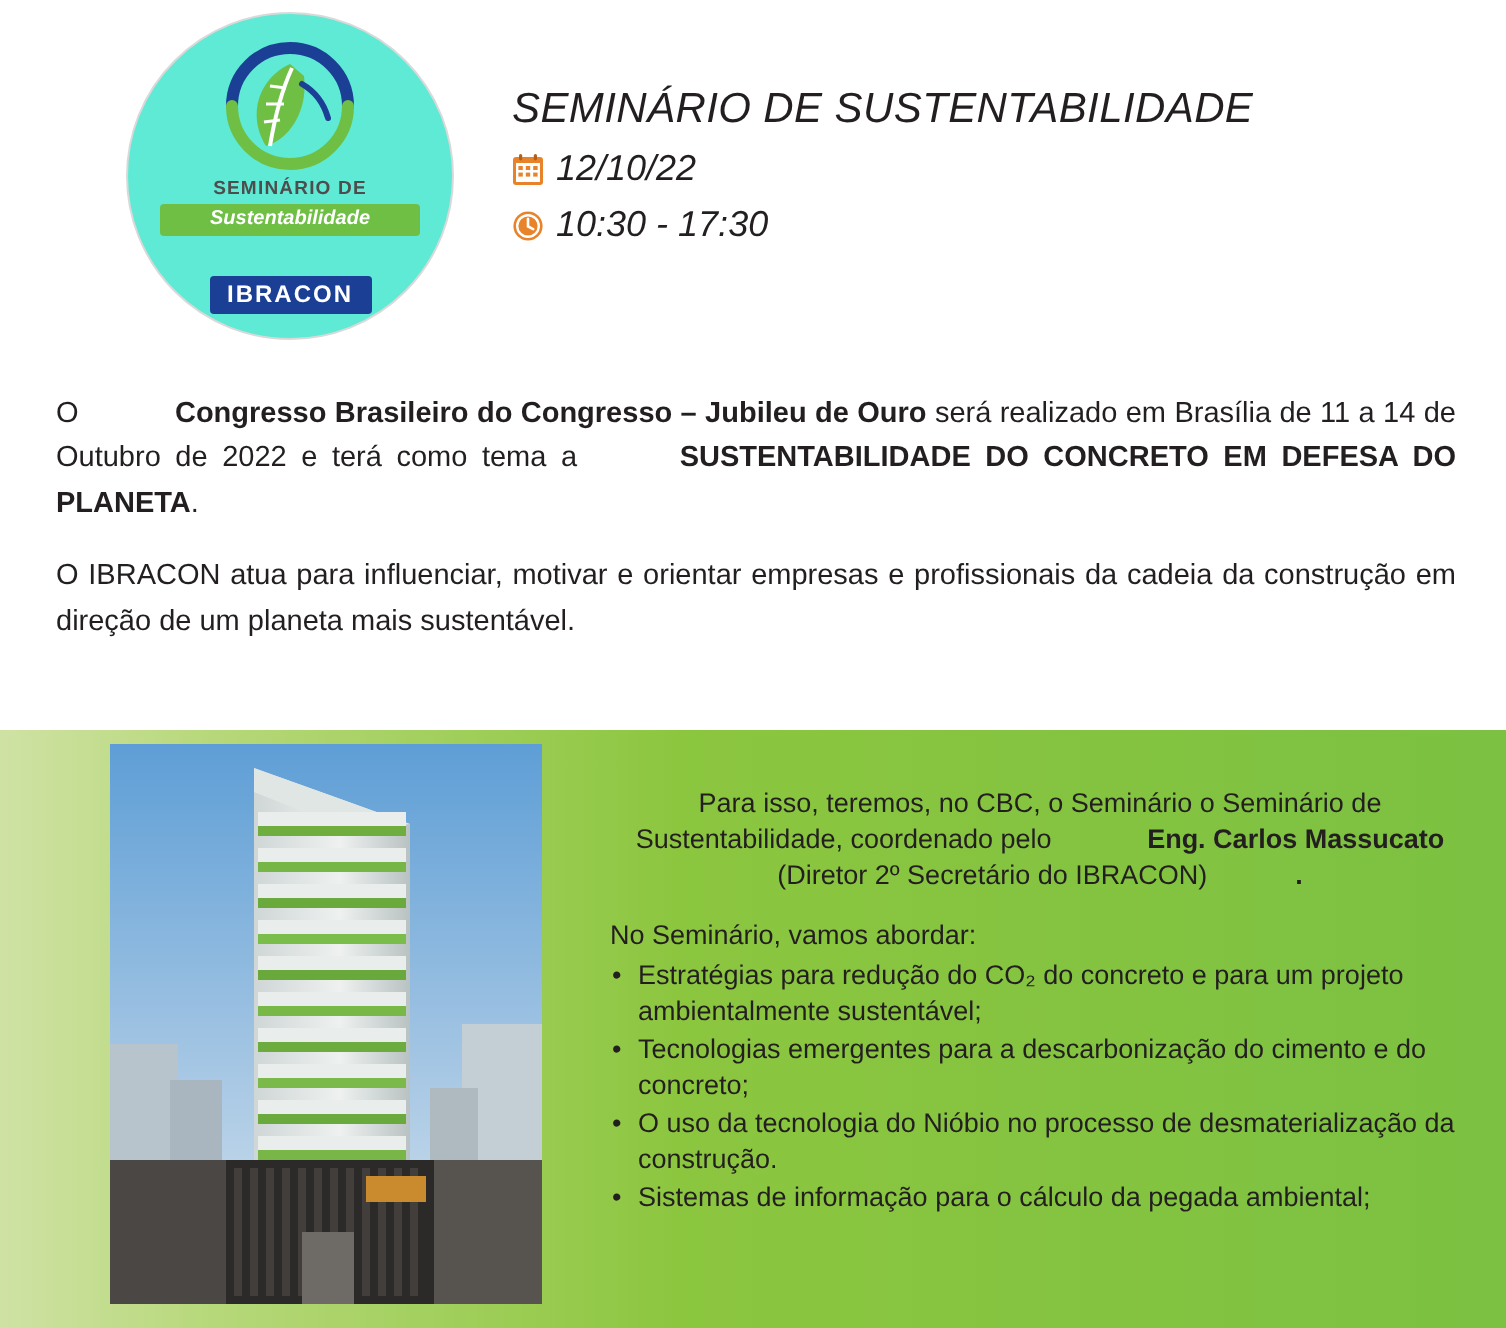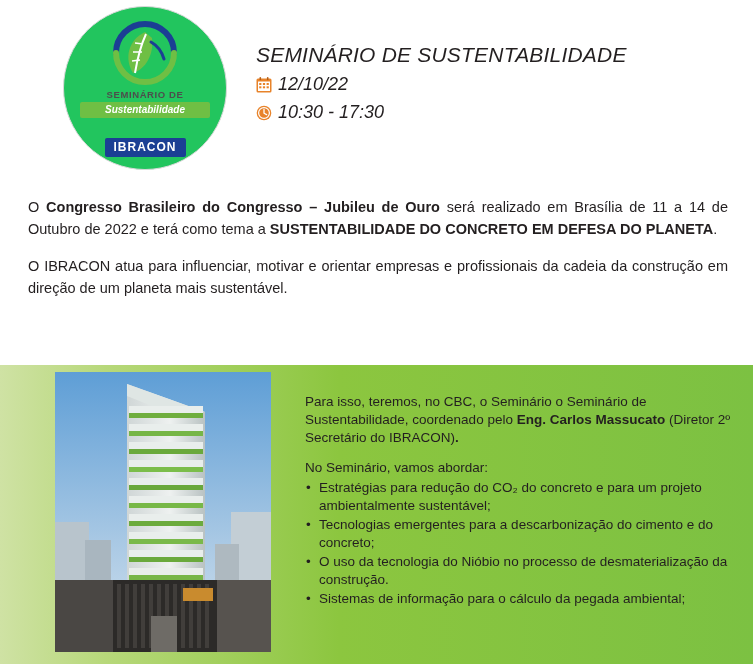--- a/index.html
+++ b/index.html
@@ -26,21 +26,21 @@
   }
 
   .logo-wrap {
     position: absolute;
     left: 63px;
     top: 6px;
     width: 164px;
     height: 164px;
     border-radius: 50%;
     border: 1px solid #d9d9d9;
-    background: #22c55e;
+    background: #5eead4;
     box-sizing: border-box;
   }
   .logo-inner {
     position: absolute;
     left: 50%;
     top: 50%;
     transform: translate(-50%, -50%);
     width: 130px;
     text-align: center;
   }
@@ -115,21 +115,21 @@
     left: 28px;
     top: 196px;
     width: 700px;
     font-size: 14.5px;
     line-height: 1.55;
     text-align: justify;
     color: #231f20;
   }
   .body-text p { margin: 0 0 14px 0; }
   .body-text p:last-child { margin-bottom: 0; }
-  .b { font-weight: bold; }
+  .b { font-weight: bold; margin-left: 44px; }
 
   
   .green-panel {
     position: absolute;
     left: 0;
     top: 365px;
     width: 753px;
     height: 299px;
     background: linear-gradient(to right, #cfe2a4 0%, #b7d87a 14%, #8cc63f 45%, #7cc142 100%);
   }
@@ -147,21 +147,21 @@
 
   .panel-text {
     position: absolute;
     left: 305px;
     top: 393px;
     width: 430px;
     color: #231f20;
     font-size: 13.5px;
     line-height: 1.33;
   }
-  .panel-text p { margin: 0 0 12px 0; }
+  .panel-text p { margin: 0 0 12px 0; text-align: center; }
   .panel-list {
     margin: 0;
     padding: 0;
     list-style: none;
   }
   .panel-list li {
     position: relative;
     padding-left: 14px;
     margin-bottom: 1px;
   }

